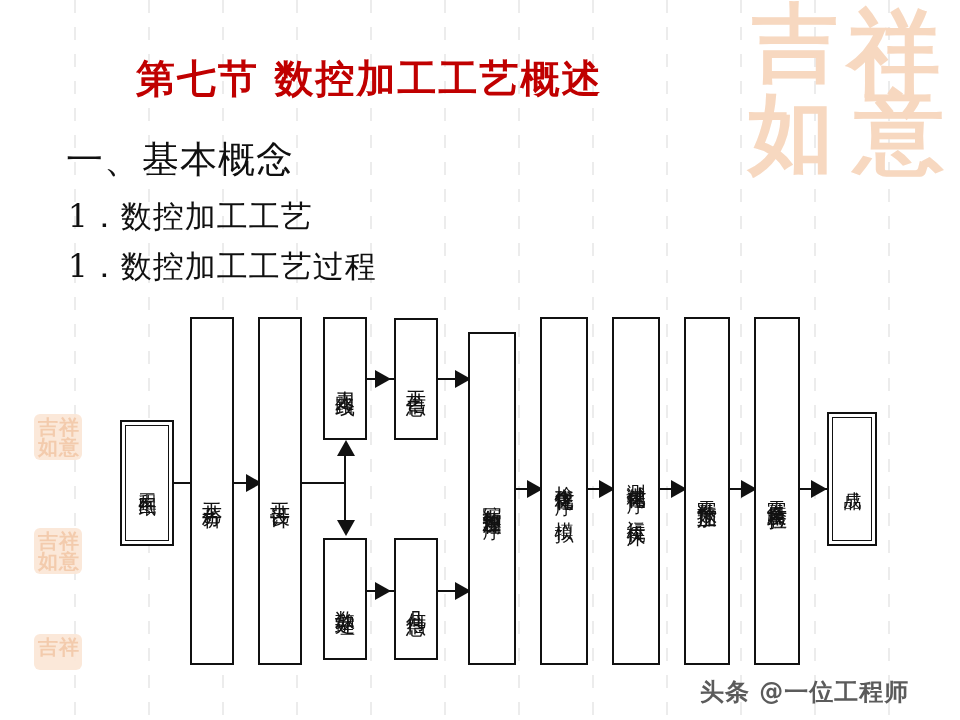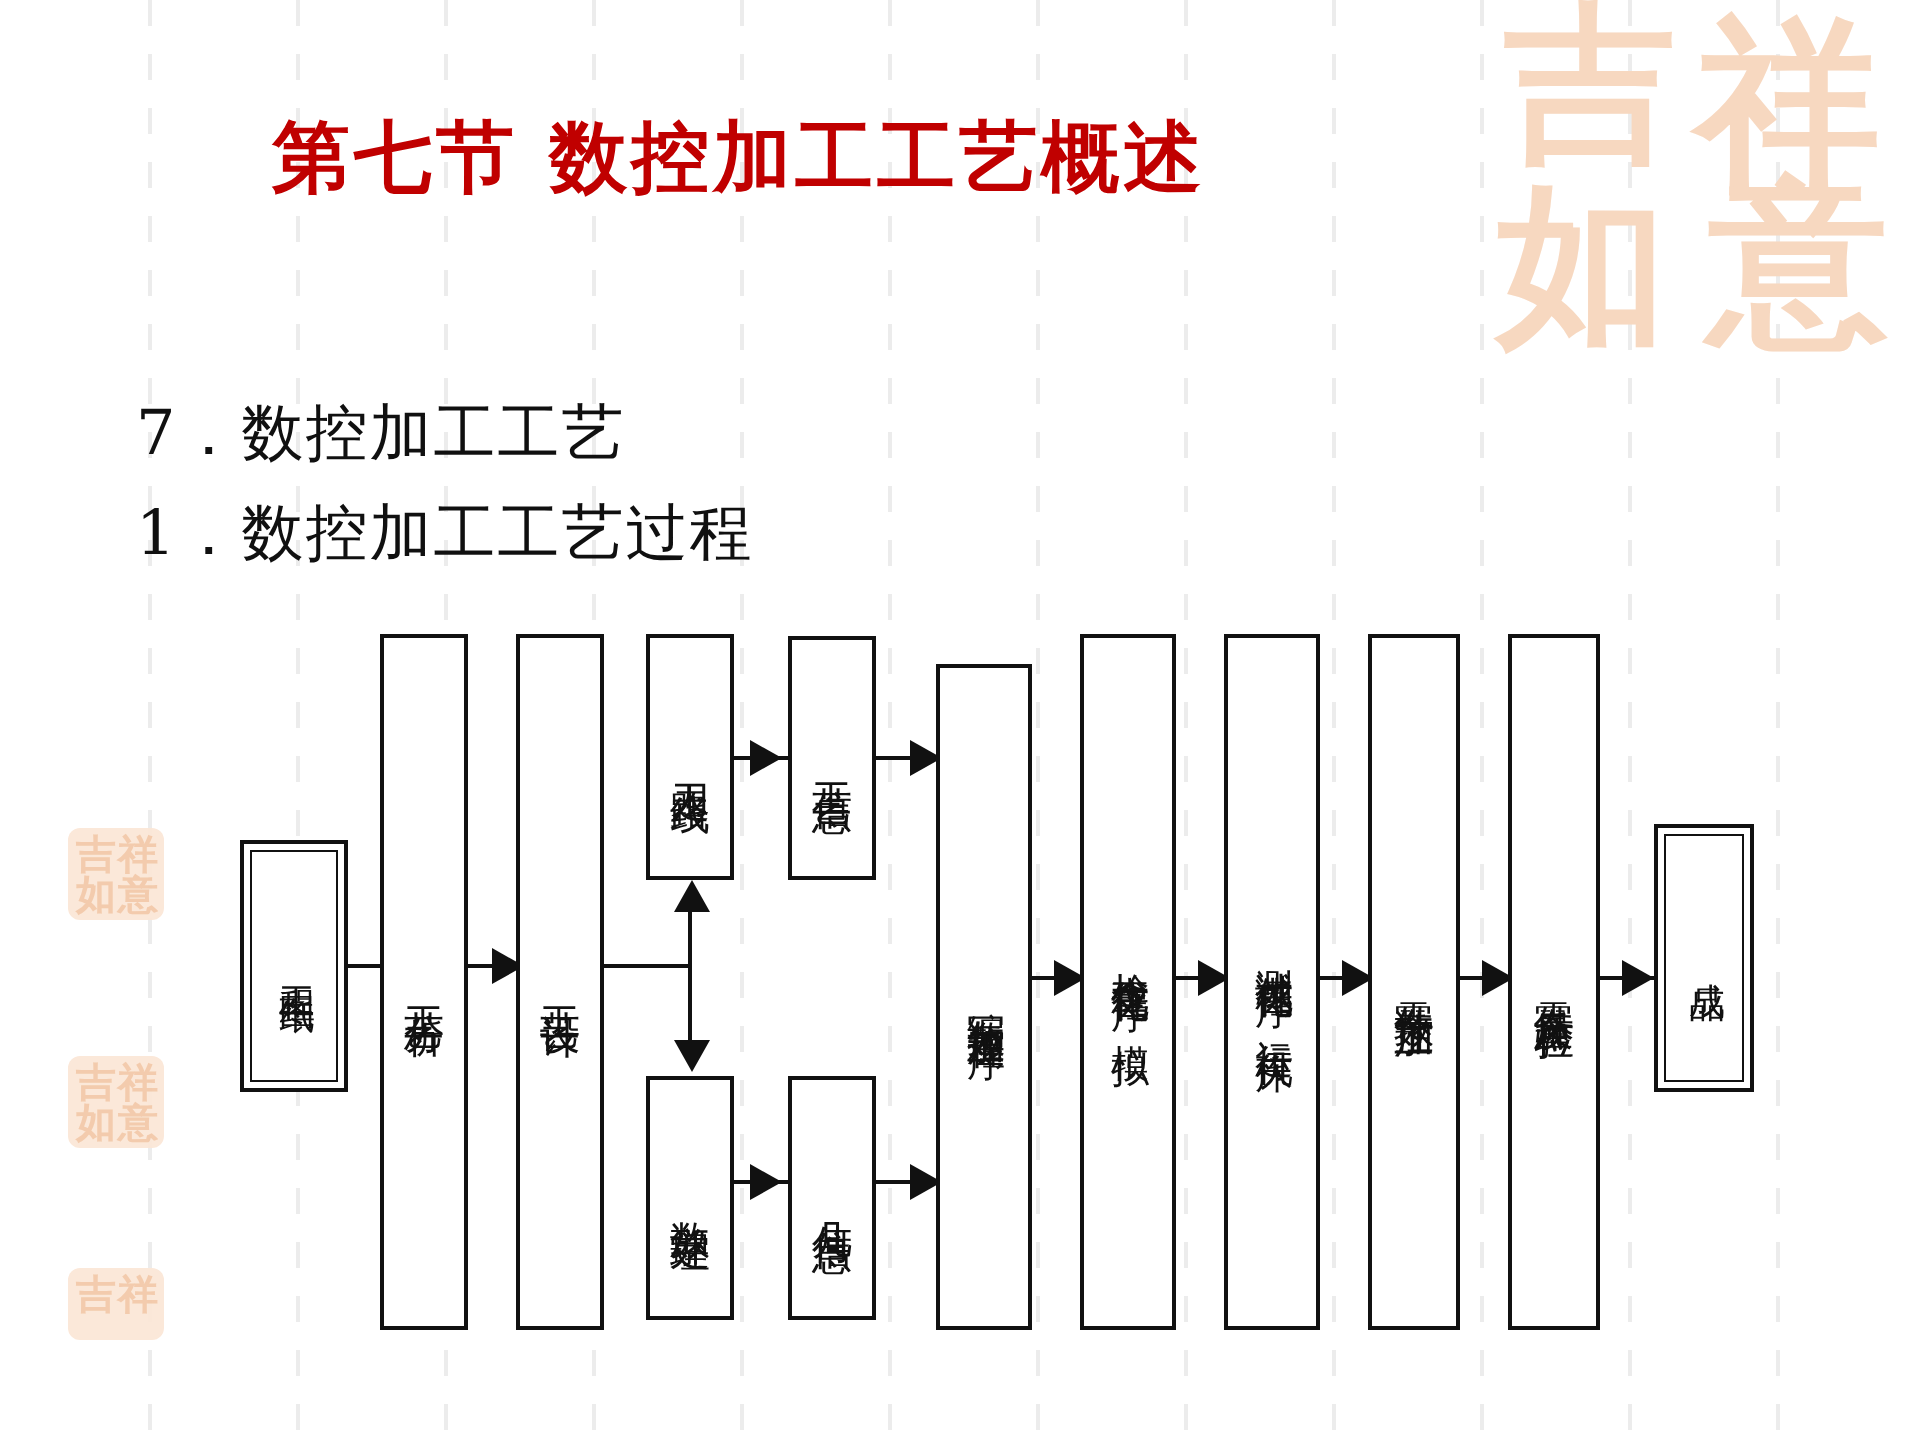--- a/index.html
+++ b/index.html
@@ -91,21 +91,22 @@
     <span class="sgm" style="left:25px;top:3px">祥</span>
     <span class="sgm" style="left:4px;top:23px">如</span>
     <span class="sgm" style="left:25px;top:23px">意</span>
   </div>
   <div class="seal seal-sm" style="position:absolute;left:34px;top:634px;height:36px;overflow:hidden;">
     <span class="sgm" style="left:4px;top:3px">吉</span>
     <span class="sgm" style="left:25px;top:3px">祥</span>
   </div>
 
   <div class="title">第七节 数控加工工艺概述</div>
-  <div class="h-line h2">7．数控加工工艺</div>
+  <div class="h-line h1">一、基本概念</div>
+  <div class="h-line h2">1．数控加工工艺</div>
   <div class="h-line h3">1．数控加工工艺过程</div>
 
   <div id="chart">
 
     <div class="box dbl" style="left:120px;top:420px;width:54px;height:126px;">
       <div class="inner">
           <span class="vtxt" style="font-size:18px;">工程图纸</span>
         </div>
     </div>
 
@@ -193,14 +194,15 @@
     <div class="arw r" style="left:811px;top:480px;"></div>
 
     <div class="box dbl" style="left:827px;top:412px;width:50px;height:134px;">
       <div class="inner">
           <span class="vtxt" style="font-size:18px;">成品</span>
         </div>
     </div>
 
   </div>
 
+  <div class="wm">头条 @一位工程师</div>
 
 </div>
 
 </body></html>

